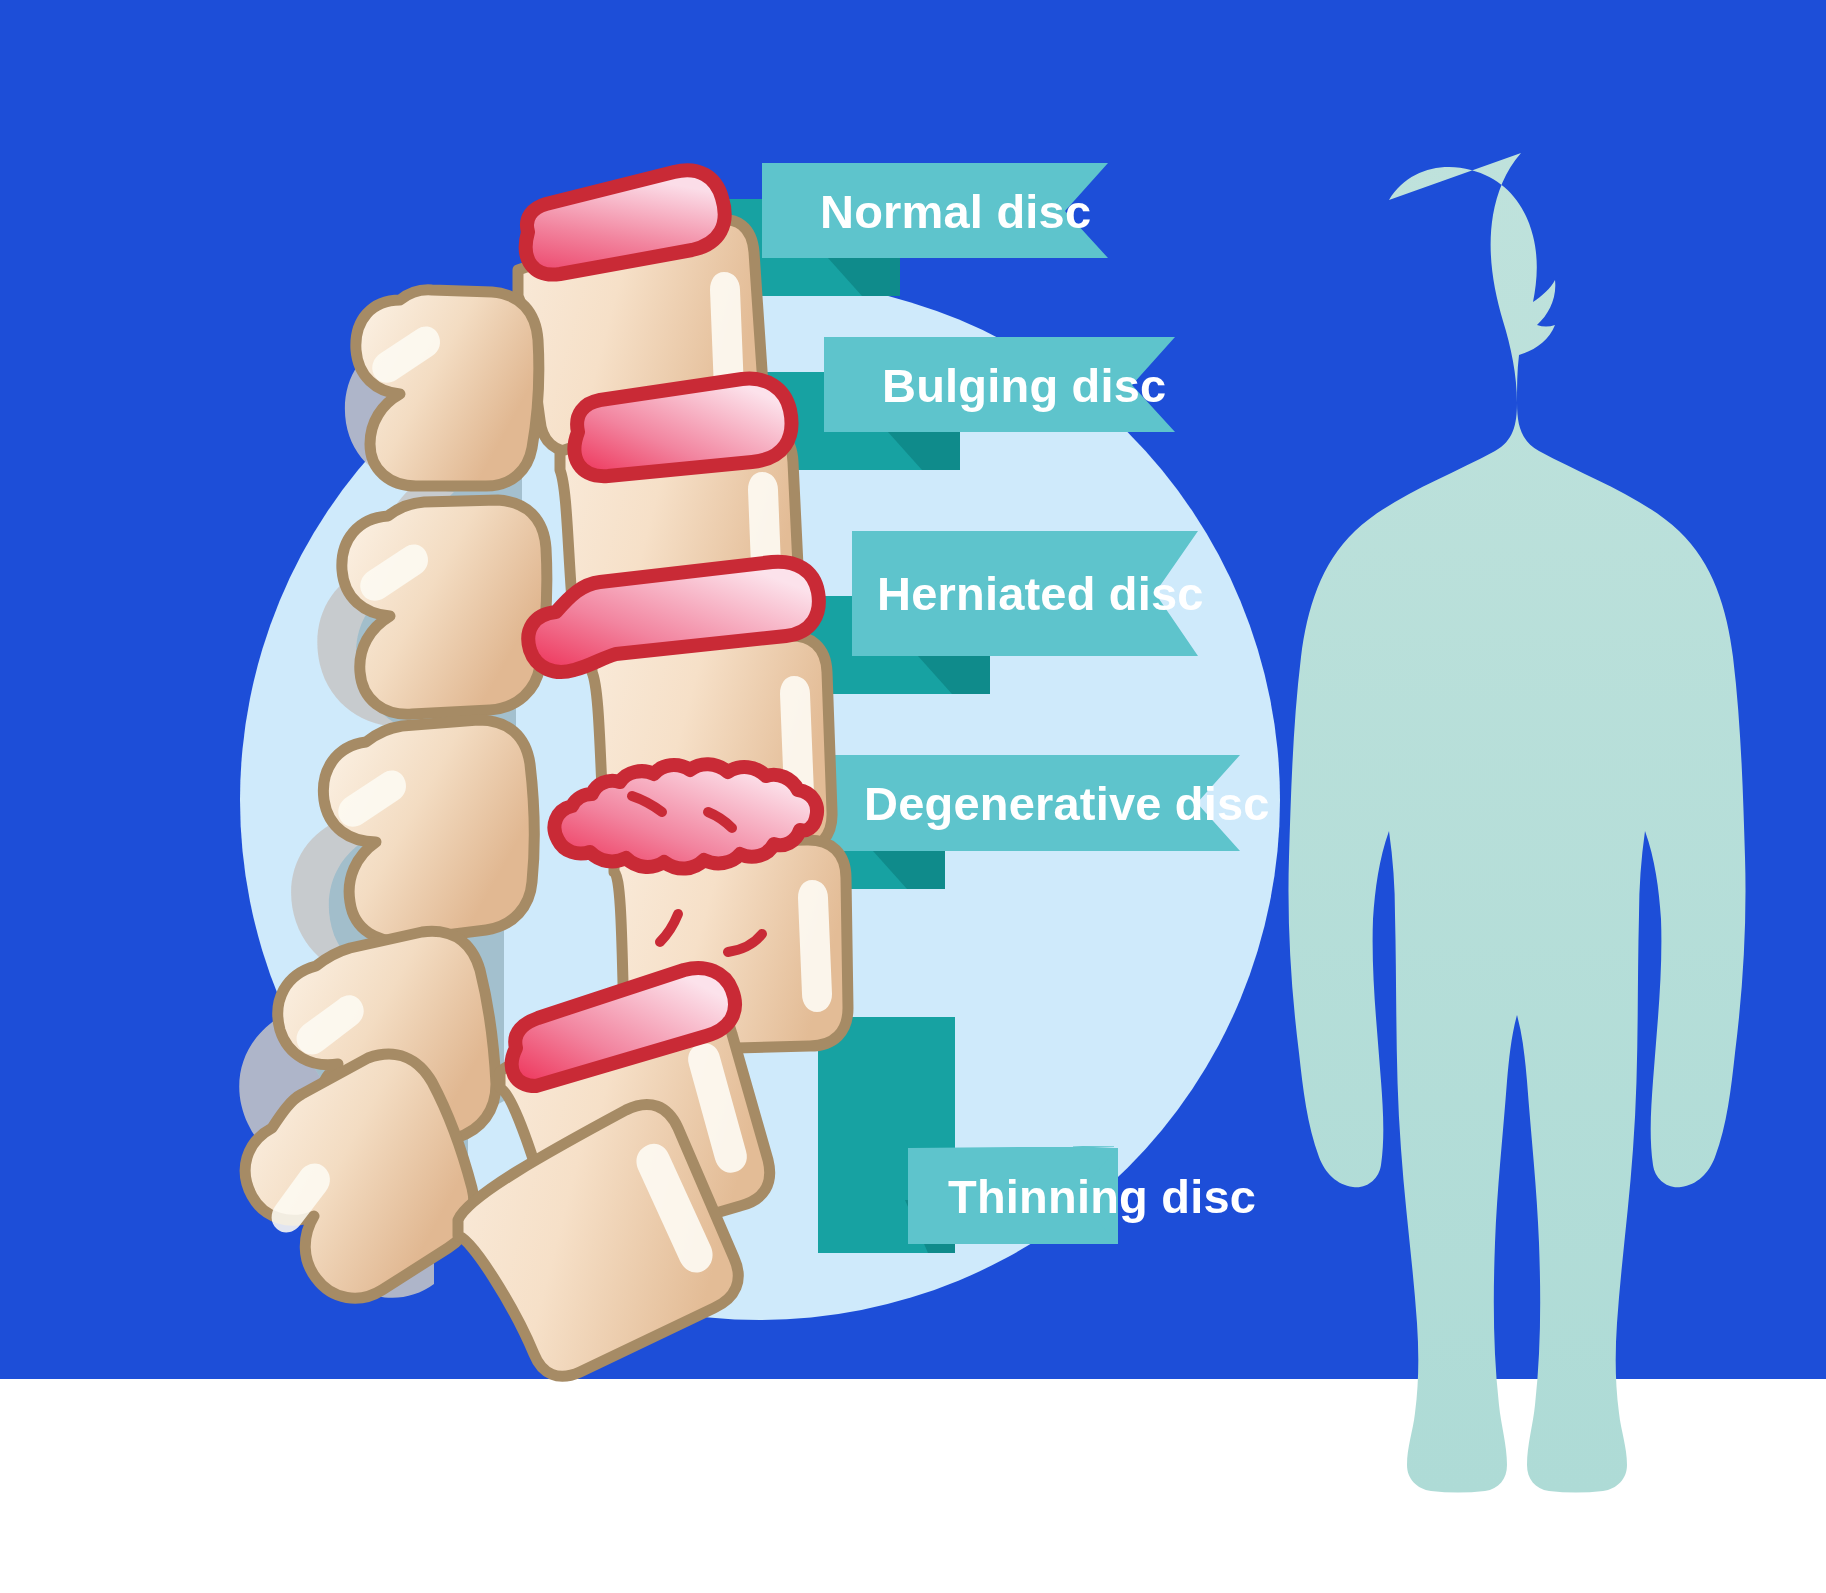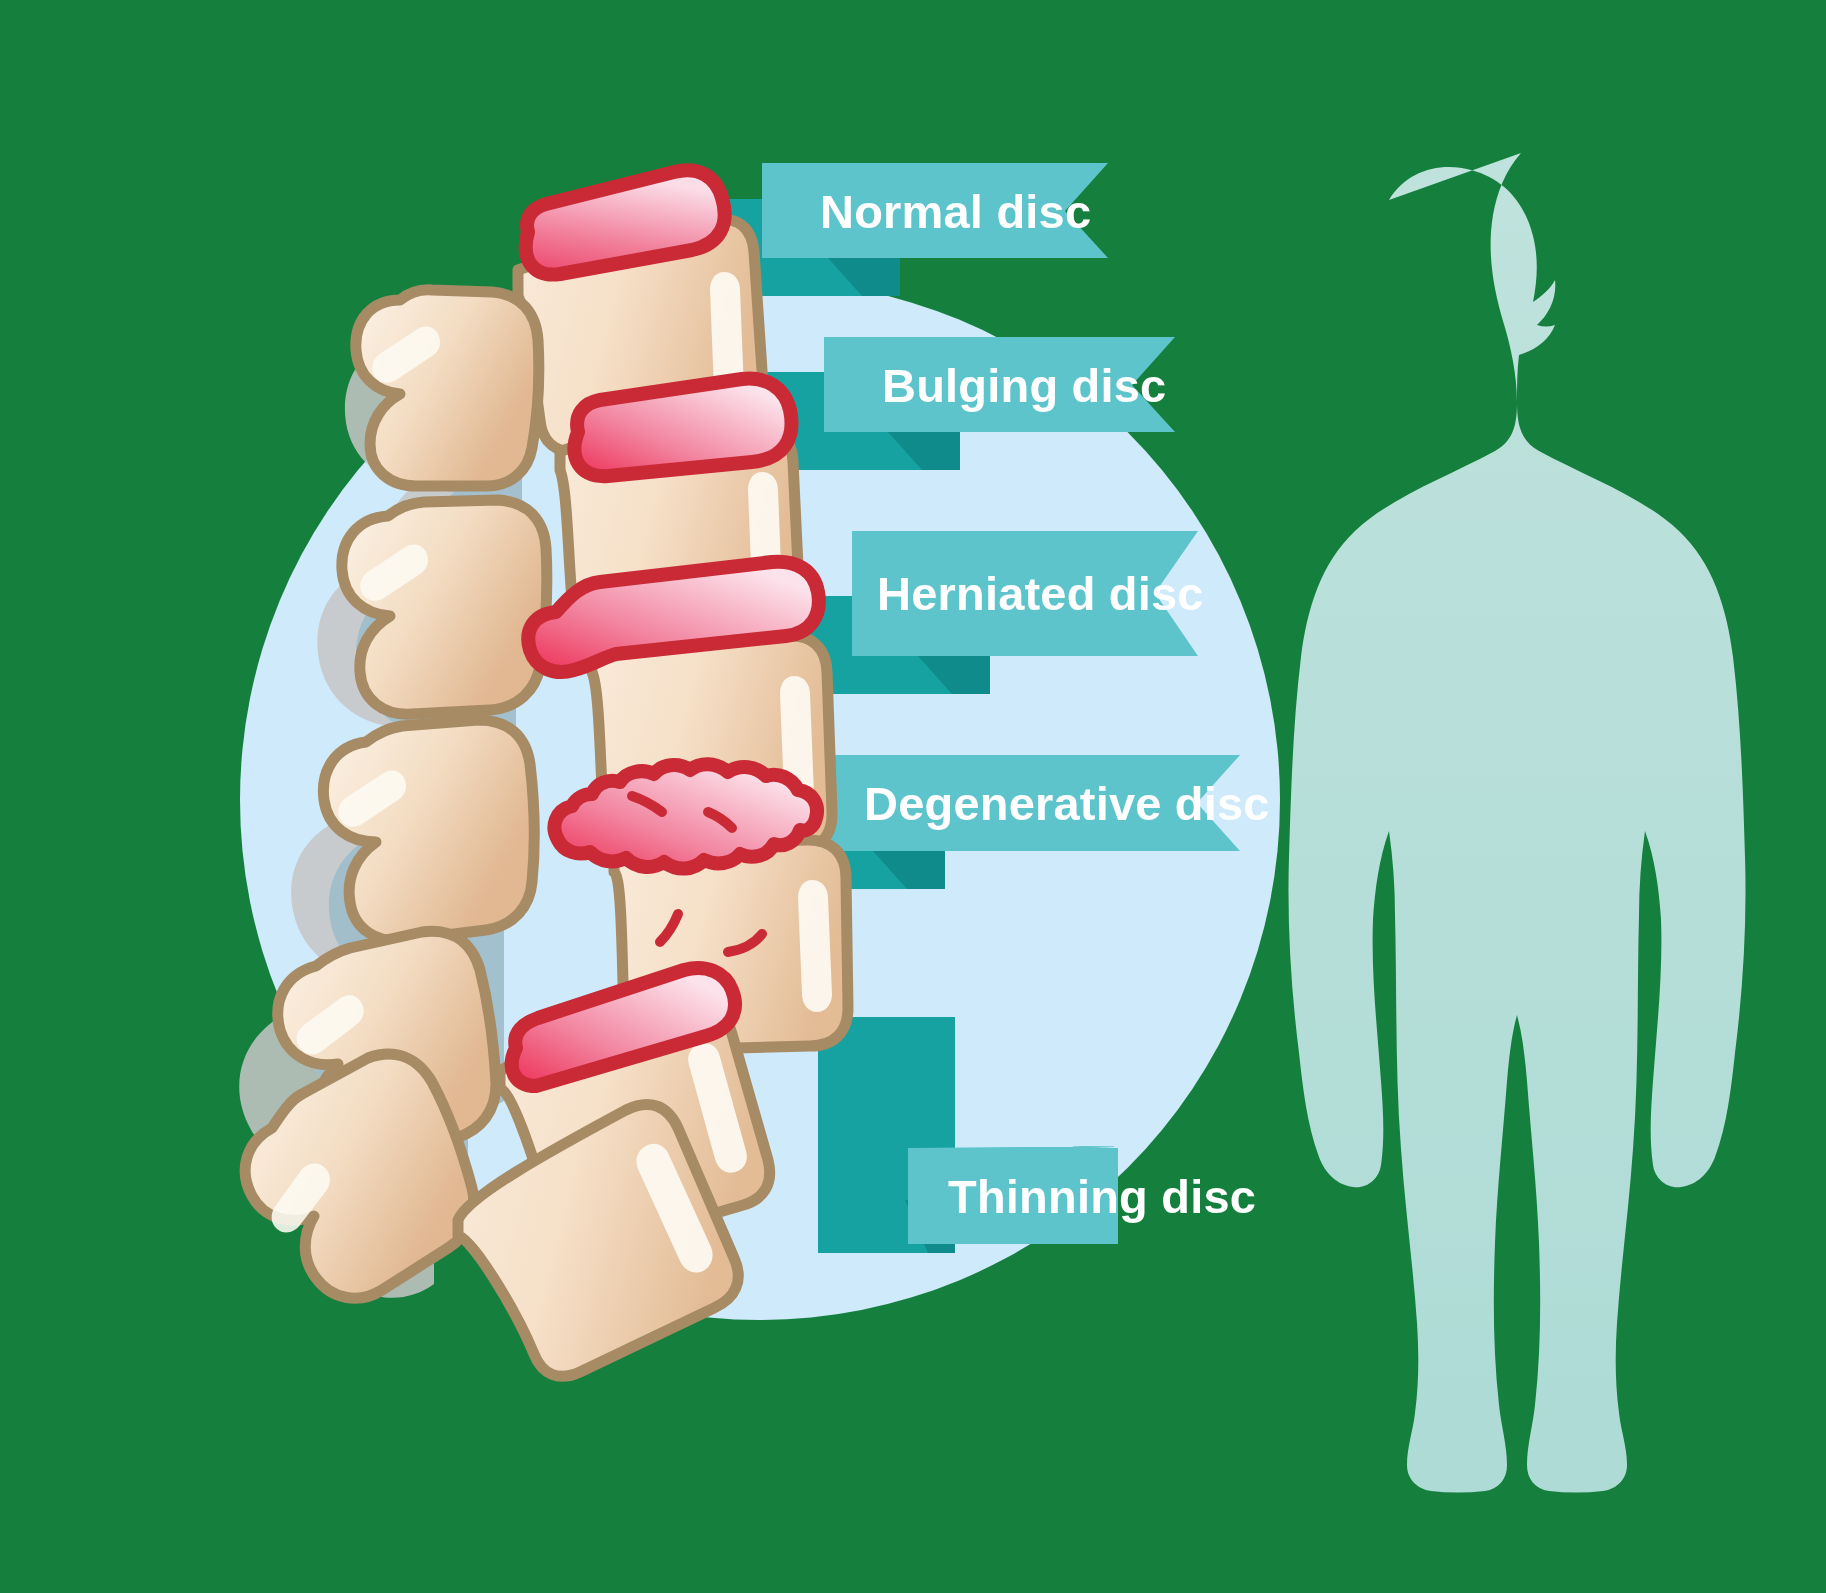--- a/index.html
+++ b/index.html
@@ -9,22 +9,22 @@
   }
   body {
     width: 1826px;
     height: 1593px;
     overflow: hidden;
     font-family: "Liberation Sans", sans-serif;
   }
   #stage {
     position: relative;
     width: 1826px;
-    height: 1593px;
-    background: #15803d;
+    height: 1379px;
+    background: #1d4ed8;
   }
   #art {
     position: absolute;
     left: 0; top: 0;
     width: 1826px;
     height: 1593px;
     display: block;
   }
   .banner-label {
     font-family: "Liberation Sans", sans-serif;

